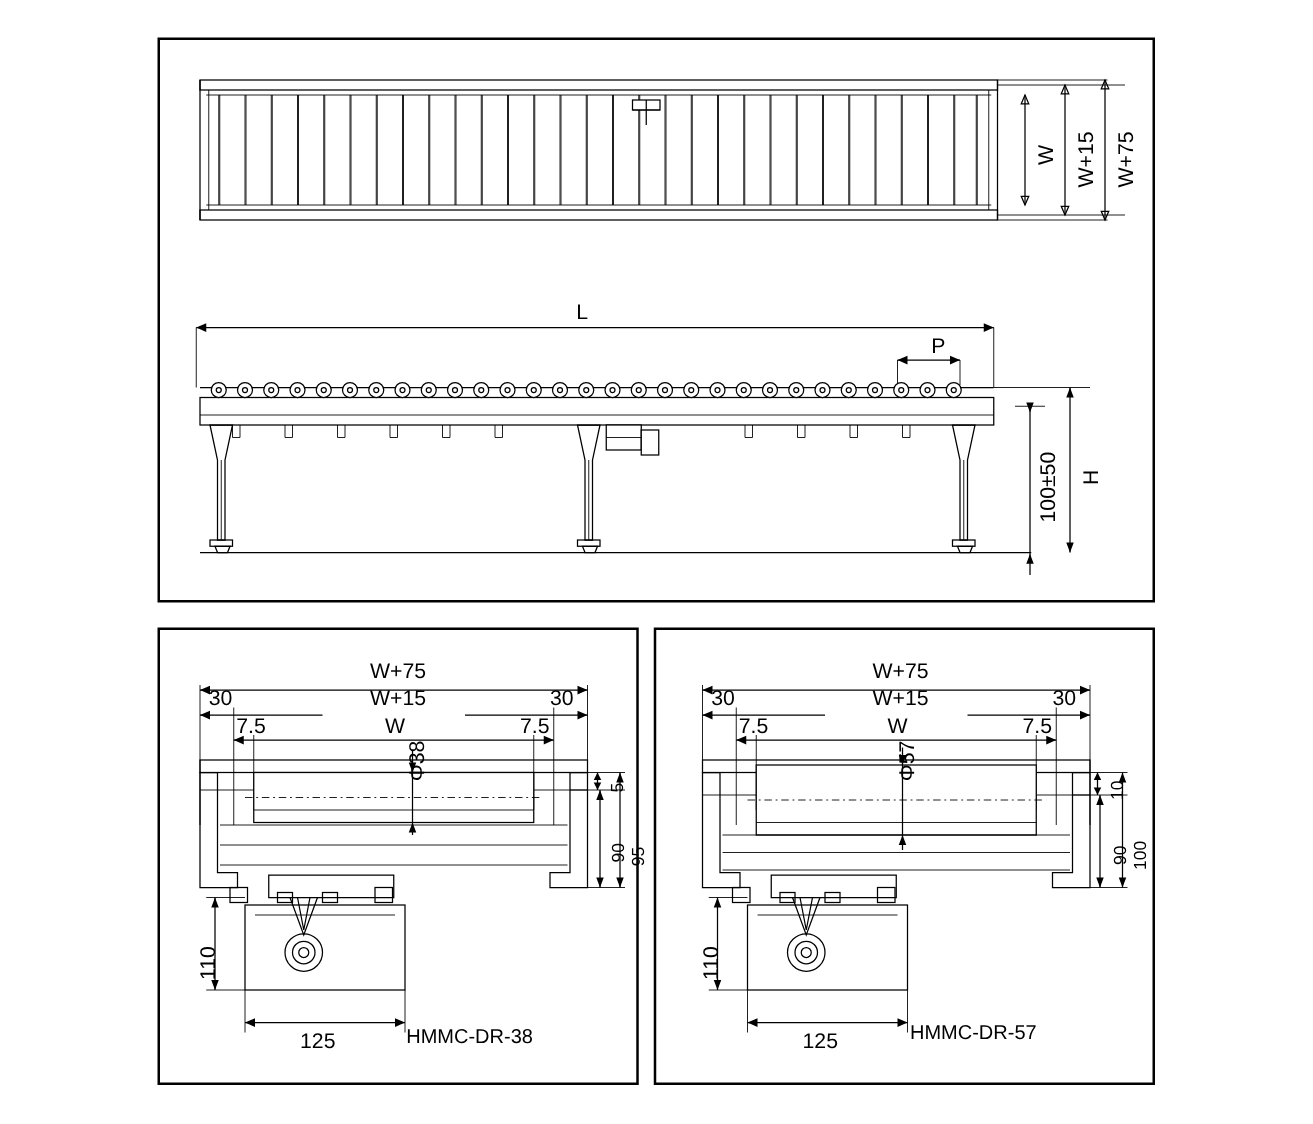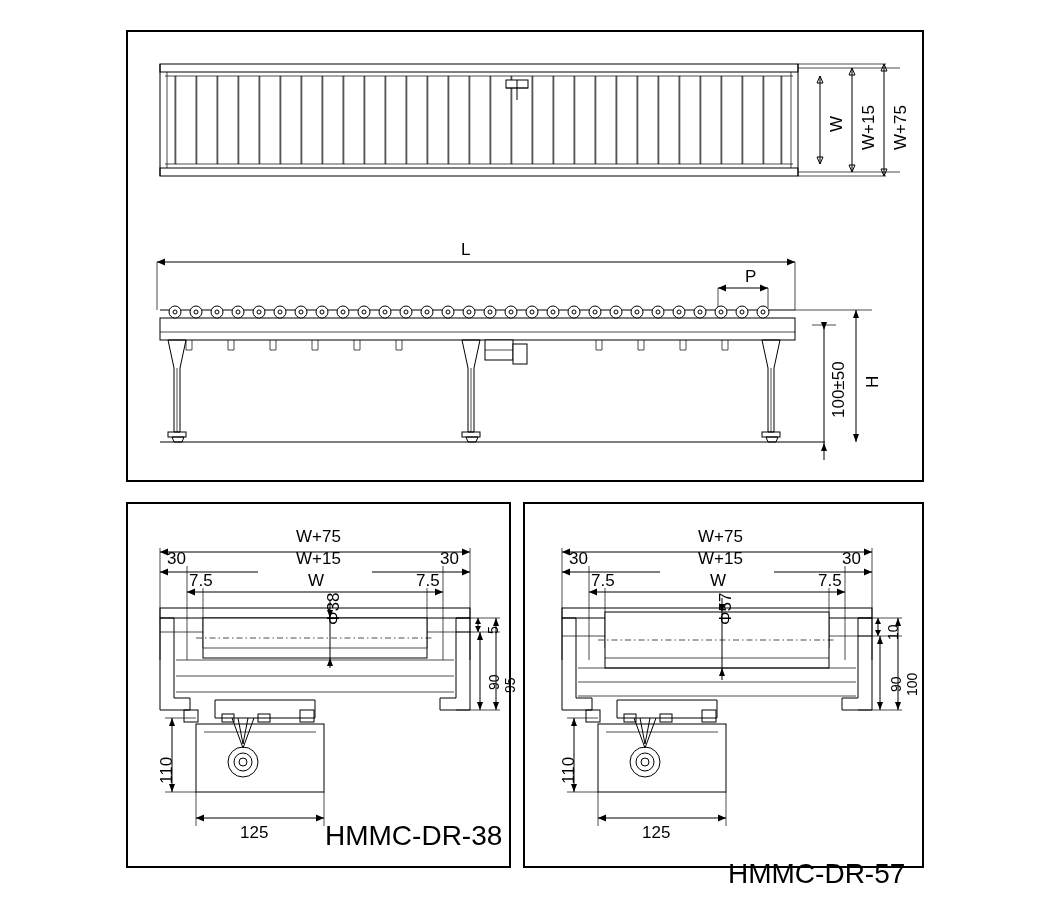--- a/index.html
+++ b/index.html
@@ -28,21 +28,21 @@
   #panel-right  { left: 523px; top: 502px; width: 401px; height: 366px; }
 
   .lbl {
     position: absolute;
     font-size: 17px;
     line-height: 1;
     white-space: nowrap;
     color: #000;
   }
   .lbl.small { font-size: 14px; }
-  .lbl.big   { font-size: 28px; }
+  .lbl.big   { font-size: 16px; }
   .rot90 { transform: rotate(-90deg); transform-origin: 0 0; }
 
   svg.layer {
     position: absolute;
     left: 0; top: 0;
     width: 1050px;
     height: 899px;
     pointer-events: none;
   }
   .ln   { stroke: #000; stroke-width: 1; fill: none; }
@@ -493,15 +493,15 @@
   <div class="lbl" style="left:842px; top:550px;">30</div>
   <div class="lbl" style="left:591px; top:572px;">7.5</div>
   <div class="lbl" style="left:710px; top:572px;">W</div>
   <div class="lbl" style="left:818px; top:572px;">7.5</div>
   <div class="lbl rot90" style="left:717px; top:625px;">Φ57</div>
   <div class="lbl small rot90" style="left:886px; top:640px;">10</div>
   <div class="lbl small rot90" style="left:889px; top:692px;">90</div>
   <div class="lbl small rot90" style="left:905px; top:696px;">100</div>
   <div class="lbl rot90" style="left:560px; top:784px;">110</div>
   <div class="lbl" style="left:642px; top:824px;">125</div>
-  <div class="lbl big" style="left:728px; top:860px;">HMMC-DR-57</div>
+  <div class="lbl big" style="left:728px; top:819px;">HMMC-DR-57</div>
 
 </div>
 
 </body></html>

